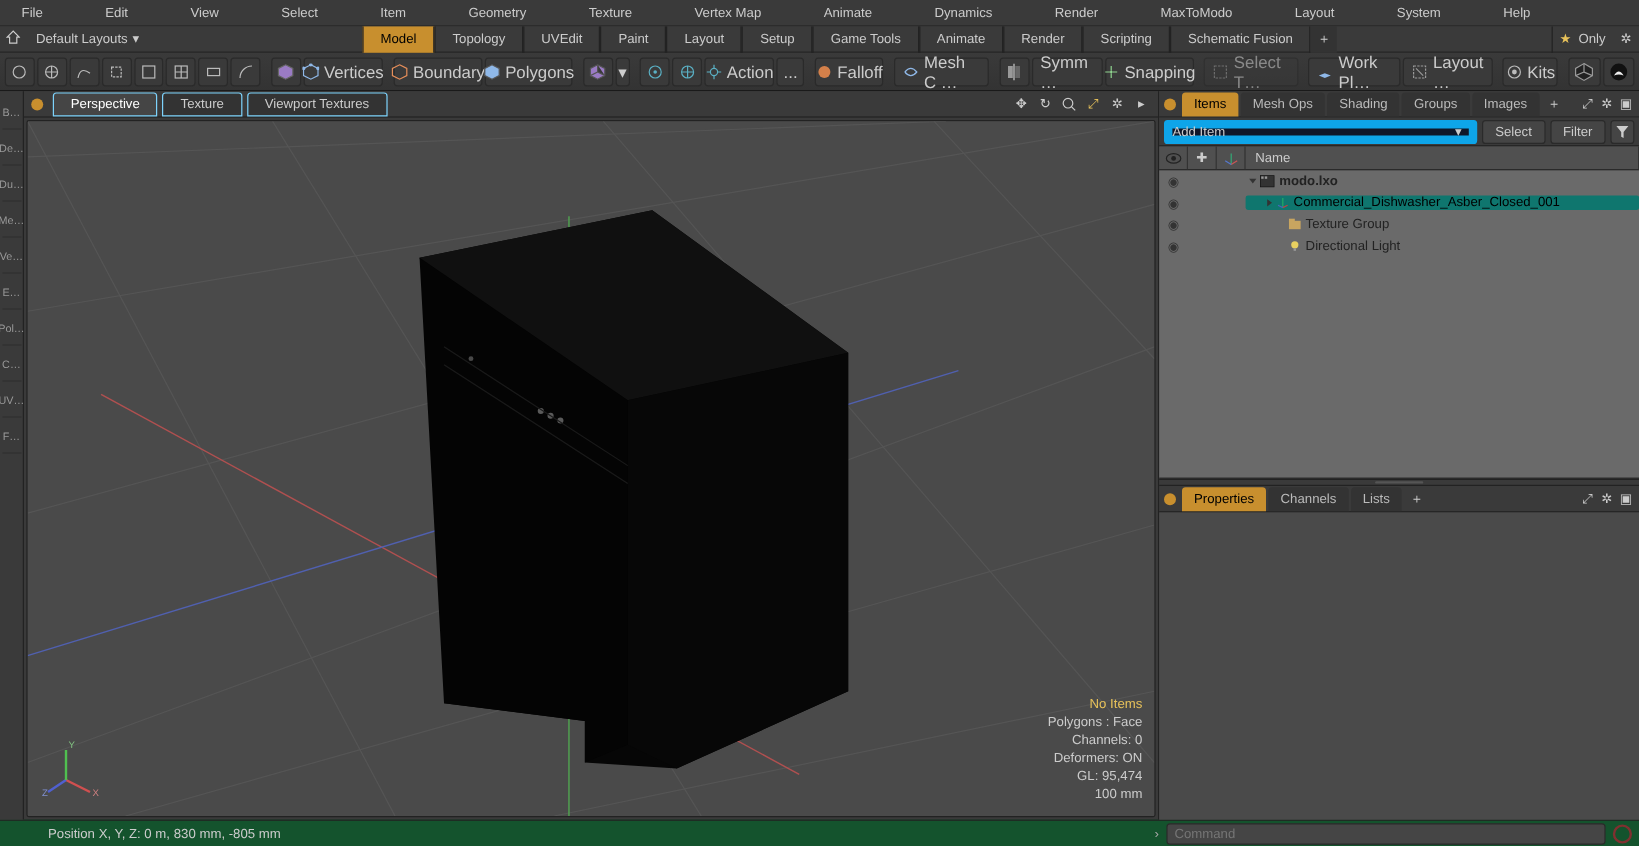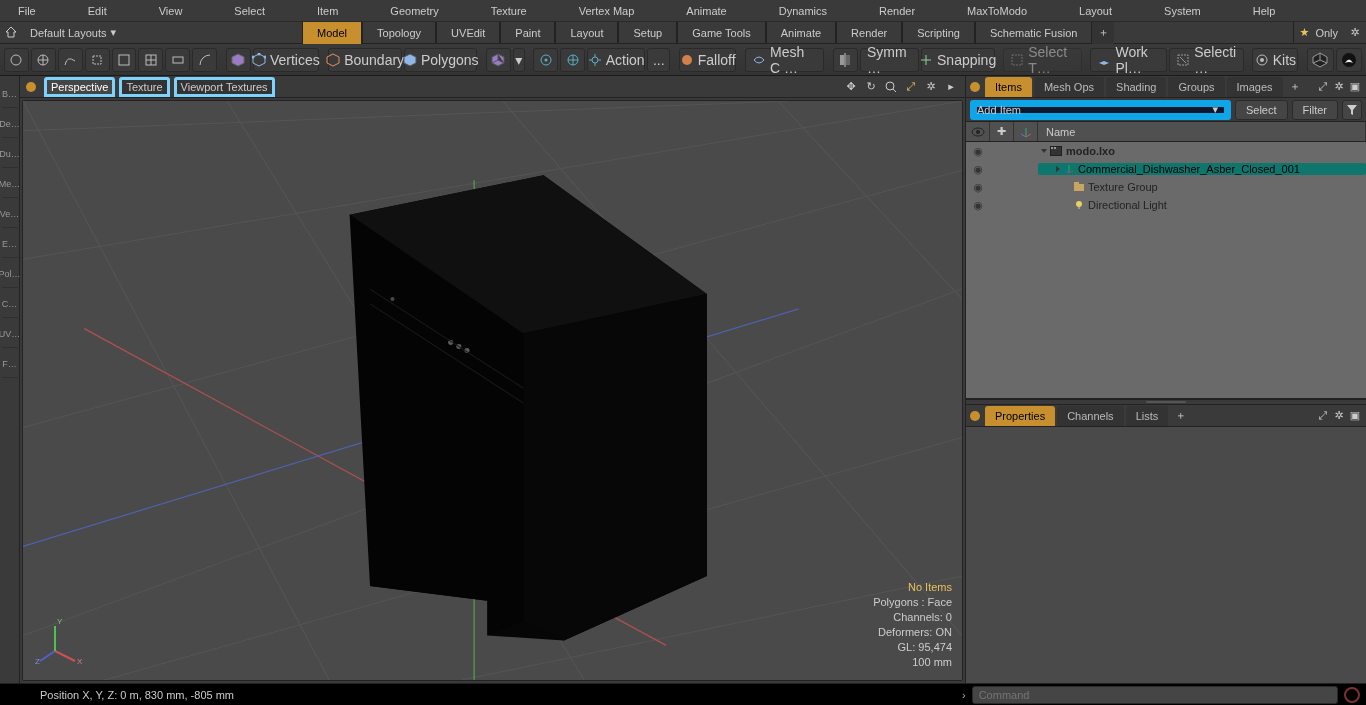--- a/index.html
+++ b/index.html
@@ -29,21 +29,21 @@
   .tsep { width: 6px; }
 
   
   .main { display: flex; height: calc(705px - 22px - 22px - 32px - 22px); }
 
   .leftgutter { width: 20px; background: #3a3a3a; border-right: 1px solid #222; display:flex; flex-direction:column; align-items:center; padding-top:4px; gap:2px; }
   .leftgutter .lg { width:16px; height:28px; font-size:9px; color:#999; writing-mode: horizontal-tb; text-align:center; display:flex; align-items:center; justify-content:center; border-bottom:1px solid #2f2f2f; }
 
   .viewport-wrap { flex: 1; display: flex; flex-direction: column; border-right: 1px solid #222; }
   .vp-tabs { height: 22px; display: flex; align-items: center; background: #3a3a3a; border-bottom: 1px solid #222; }
-  .vp-tab { padding: 0 4px; height: 20px; display: flex; align-items: center; border: 3px solid #7dd3fc; border-radius: 3px 3px 0 0; margin: 0 2px; background:#333; }
+  .vp-tab { padding: 0 14px; height: 20px; display: flex; align-items: center; border: 1px solid #7dd3fc; border-radius: 3px 3px 0 0; margin: 0 2px; background:#333; }
   .vp-tab.active { background: #454545; color:#fff; }
   .vp-tabs .dot { width: 10px; height: 10px; border-radius: 50%; background: #c88f2e; margin: 0 6px; }
   .vp-right-icons { margin-left:auto; display:flex; gap:4px; padding-right:6px; }
   .vp-right-icons .ic { width:16px; height:16px; display:flex; align-items:center; justify-content:center; }
 
   .viewport { flex: 1; position: relative; background: #4a4a4a; overflow:hidden; border:1px solid #222; margin:2px; border-radius:2px; }
   .viewport svg.scene { position:absolute; inset:0; }
 
   .vp-readout { position:absolute; right:10px; bottom:10px; text-align:right; font-size:11px; line-height:15px; }
   .vp-readout .noitems { color:#e8c25a; }
@@ -83,21 +83,21 @@
   .tri.open { transform: rotate(90deg); }
 
   .items-list .bold { font-weight:bold; }
 
   .divider-h { height:6px; background:#3a3a3a; border-top:1px solid #222; border-bottom:1px solid #222; cursor:row-resize; display:flex; align-items:center; justify-content:center; }
   .divider-h::after { content:""; width:40px; height:2px; background:#555; border-radius:1px; }
 
   .prop-body { flex:1; background:#4a4a4a; }
 
   
-  .statusbar { height:22px; background:#000000; border-top:1px solid #222; display:flex; align-items:center; }
+  .statusbar { height:22px; background:#14532d; border-top:1px solid #222; display:flex; align-items:center; }
   .statusbar .sleft { padding-left:40px; flex:1; }
   .statusbar .sright { display:flex; align-items:center; gap:6px; padding:0 6px; width:410px; }
   .statusbar .prompt { color:#aaa; }
   .statusbar input { flex:1; height:18px; background:#454545; border:1px solid #2a2a2a; border-radius:3px; color:#ccc; padding:0 6px; font-size:11px; }
   .statusbar .rec { width:16px; height:16px; border-radius:50%; border:2px solid #803030; }
 
   svg text { font-family: Arial; }
 </style>
 </head>
 <body>
@@ -296,21 +296,21 @@
       <svg width="14" height="14">
         <path d="M2 10 L7 12 L12 10 L7 8 Z" fill="#8fb8e8"></path>
       </svg>
       <span>Work Pl…</span>
     </div>
   <div class="tbtn">
       <svg width="14" height="14">
         <rect x="2" y="2" width="10" height="10" fill="none" stroke="#999" stroke-dasharray="2 1"></rect>
         <path d="M4 4l6 6" stroke="#999"></path>
       </svg>
-      <span>Selecti …</span>
+      <span>Layout …</span>
     </div>
   <div class="tsep"></div>
   <div class="tbtn">
       <svg width="14" height="14">
         <circle cx="7" cy="7" r="5" fill="none" stroke="#bbb"></circle>
         <circle cx="7" cy="7" r="2" fill="#bbb"></circle>
       </svg>
       <span>Kits</span>
     </div>
   <div class="tsep"></div>

